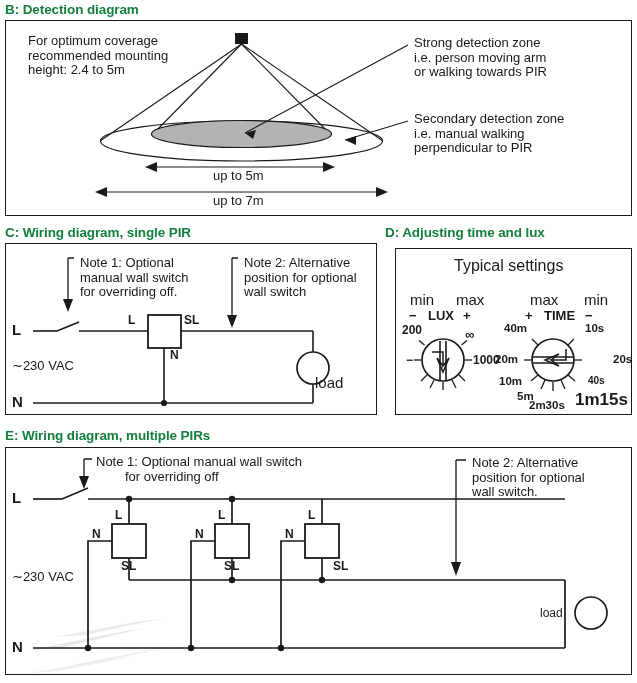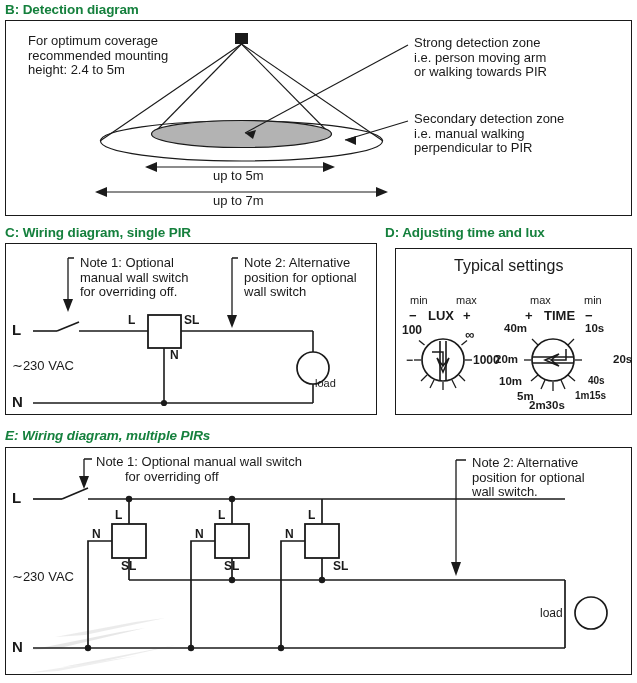--- a/index.html
+++ b/index.html
@@ -15,21 +15,21 @@
     letter-spacing:-0.1px;white-space:nowrap;
   }
   .frame{
     position:absolute;
     border:1.6px solid #1a1a1a;
     background:#fff;
     box-sizing:border-box;
   }
   .txt{position:absolute;font-size:13px;line-height:14.6px;color:#1a1a1a;white-space:pre;}
   .txt-b{position:absolute;font-size:15px;font-weight:bold;color:#1a1a1a;white-space:pre;}
-  .txt-sm{position:absolute;font-size:11px;line-height:12px;color:#1a1a1a;white-space:pre;}
+  .txt-sm{position:absolute;font-size:15px;line-height:12px;color:#1a1a1a;white-space:pre;}
   .lbl{position:absolute;font-size:12px;font-weight:bold;color:#1a1a1a;white-space:pre;}
   svg{position:absolute;left:0;top:0;overflow:visible;}
   .ln{stroke:#1a1a1a;fill:none;}
 </style>
 </head>
 <body>
 
 <div class="sec-title" style="left:5px;top:2px;">B: Detection diagram</div>
 
 <div class="frame" style="left:5px;top:20px;width:627px;height:196px;"></div>
@@ -173,36 +173,36 @@
     <path class="ln" d="M531 360 L524 360" stroke-width="1.3"></path>
     <path class="ln" d="M575 360 L582 360" stroke-width="1.3"></path>
     <path class="ln" d="M538 375 L531 381" stroke-width="1.3"></path>
     <path class="ln" d="M568 375 L575 381" stroke-width="1.3"></path>
     <path class="ln" d="M545 380 L541 389" stroke-width="1.3"></path>
     <path class="ln" d="M561 380 L565 389" stroke-width="1.3"></path>
     <path class="ln" d="M553 382 L553 391" stroke-width="1.3"></path>
   </g>
 </svg>
 
-<div class="lbl" style="left:402px;top:323px;font-size:12px;">100</div>
+<div class="lbl" style="left:402px;top:323px;font-size:12px;">200</div>
 <div class="lbl" style="left:465px;top:327px;font-size:13px;">∞</div>
 <div class="lbl" style="left:473px;top:353px;font-size:12px;">1000</div>
 <div class="lbl" style="left:406px;top:353px;font-size:12px;">−</div>
 
 <div class="lbl" style="left:504px;top:322px;font-size:11.5px;">40m</div>
 <div class="lbl" style="left:585px;top:322px;font-size:11.5px;">10s</div>
 <div class="lbl" style="left:495px;top:353px;font-size:11.5px;">20m</div>
 <div class="lbl" style="left:588px;top:353px;font-size:11.5px;margin-left:25px;">20s</div>
 <div class="lbl" style="left:499px;top:375px;font-size:11.5px;">10m</div>
 <div class="lbl" style="left:588px;top:375px;font-size:10px;">40s</div>
 <div class="lbl" style="left:517px;top:390px;font-size:11.5px;">5m</div>
-<div class="lbl" style="left:575px;top:390px;font-size:10px;">1m15s</div>
+<div class="lbl" style="left:575px;top:390px;font-size:17px;">1m15s</div>
 <div class="lbl" style="left:529px;top:399px;font-size:11.5px;">2m30s</div>
 
-<div class="sec-title" style="left:5px;top:428px;font-style:italic;">E: Wiring diagram, multiple PIRs</div>
+<div class="sec-title" style="left:5px;top:428px;">E: Wiring diagram, multiple PIRs</div>
 
 <div class="frame" style="left:5px;top:447px;width:627px;height:228px;"></div>
 
 <div class="txt" style="left:96px;top:455px;">Note 1: Optional manual wall switch
         for overriding off</div>
 <div class="txt" style="left:472px;top:456px;">Note 2: Alternative
 position for optional
 wall switch.</div>
 
 <svg width="637" height="683">

